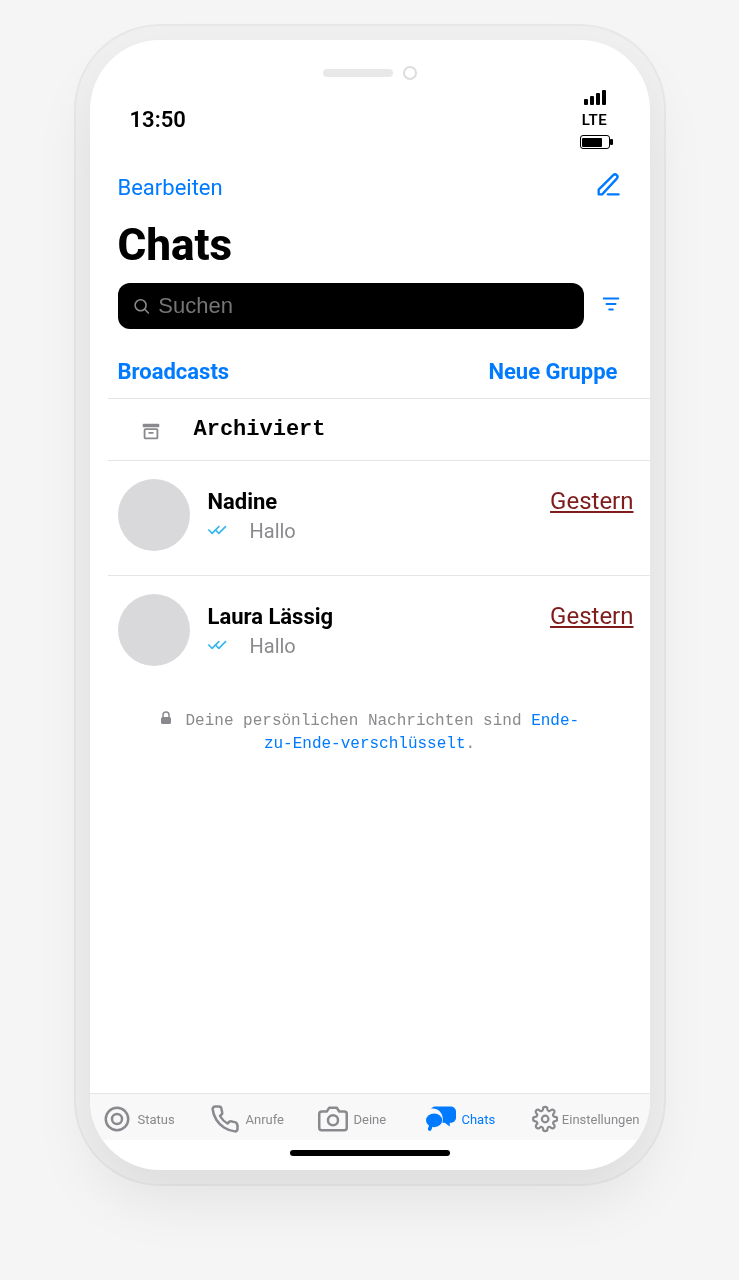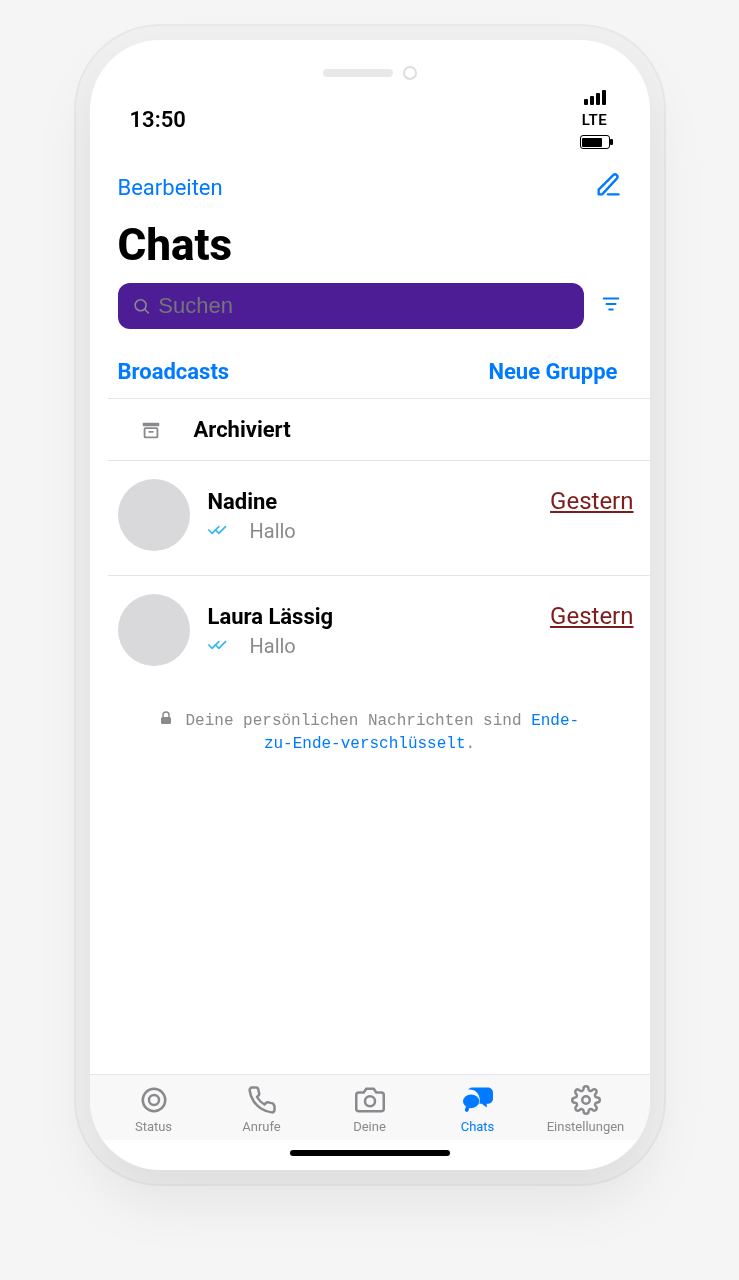--- a/index.html
+++ b/index.html
@@ -71,40 +71,41 @@
   .link { color:#007aff; font-size:22px; }
   .compose svg { width:28px; height:28px; stroke:#007aff; }
 
   .title {
     font-size:44px; font-weight:800; padding:8px 28px 12px 28px;
   }
   .search-row {
     display:flex; align-items:center; gap:16px; padding:0 28px 12px 28px;
   }
   .search {
-    flex:1; background:#4c1d95; border-radius:12px;
+    flex:1; background:#000000; border-radius:12px;
     display:flex; align-items:center; padding:10px 14px; gap:8px;
   }
   .search svg { width:20px; height:20px; stroke:#8a8a8e; fill:none; }
   .search input {
     border:none; background:transparent; font-size:22px; color:#8a8a8e;
     outline:none; width:100%;
   }
   .filter svg { width:22px; height:22px; stroke:#007aff; }
 
   .sub-row {
     display:flex; justify-content:space-between; padding:18px 32px 14px 28px;
     font-size:22px;
     font-weight:bold;
   }
   .divider { height:1px; background:#e5e5e7; margin-left:18px; }
 
   .archived {
-    display:flex; align-items:center; gap:24px;
+    display:flex; align-items:flex-end; gap:24px;
     padding:18px 28px 18px 50px;
+    font-family:Liberation Mono, monospace;
   }
   .archived .icon { width:22px; height:22px; }
   .archived .label { font-size:22px; font-weight:700; margin-left:8px; }
 
   .chat-row {
     display:flex; align-items:center; gap:18px;
     padding:18px 16px 24px 28px;
   }
   .avatar {
     width:72px; height:72px; border-radius:50%; background:#d9d9db; flex-shrink:0;
@@ -125,21 +126,21 @@
   .e2e .lock { display:inline-block; vertical-align:middle; margin-right:4px; }
   .e2e .blue { color:#007aff; }
 
   .spacer { flex:1; }
 
   .tabbar {
     display:flex; justify-content:space-around; align-items:flex-end;
     padding:10px 10px 6px 10px; border-top:1px solid #e5e5e7;
     background:#f8f8f9;
   }
-  .tab { display:flex; flex-direction:column; align-items:center; gap:4px; width:20%; }
+  .tab { display:flex; align-items:center; gap:4px; width:20%; }
   .tab svg { width:34px; height:30px; }
   .tab-label { font-size:13px; color:#8a8a8e; }
   .tab.active .tab-label { color:#007aff; }
 
   .home-indicator {
     width:160px; height:6px; background:#000; border-radius:3px;
     margin:10px auto 14px auto;
   }
 </style>
 </head>

